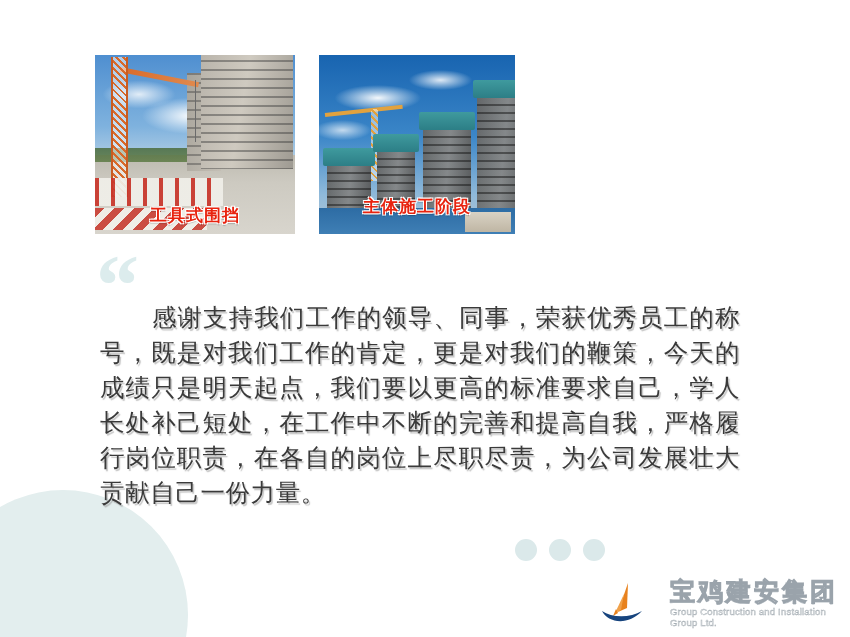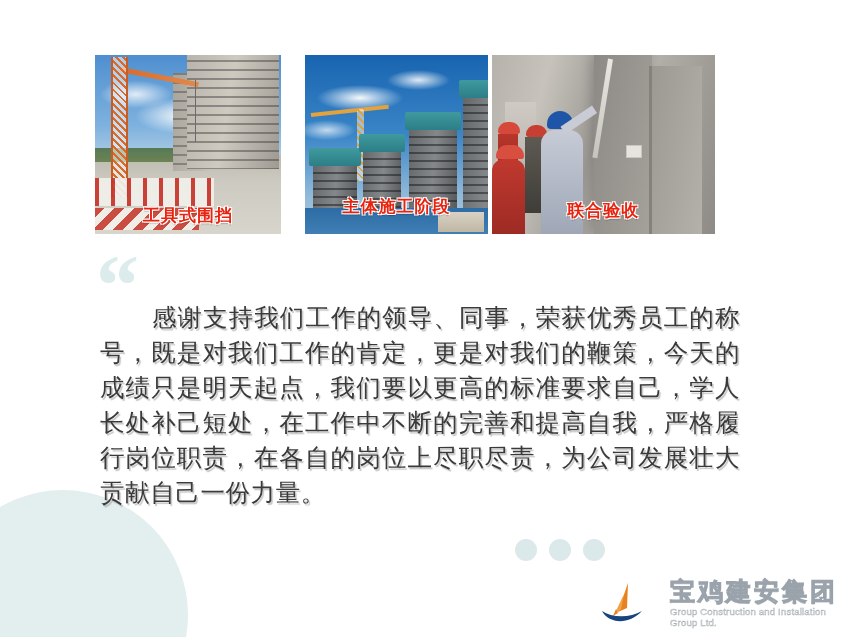--- a/index.html
+++ b/index.html
@@ -339,33 +339,20 @@
       <div class="crane-b-jib"></div>
       <div class="crane-b-mast"></div>
       <div class="tower-b tb1"></div>
       <div class="tower-b tb2"></div>
       <div class="tower-b tb3"></div>
       <div class="tower-b tb4"></div>
       <div class="fence-b"></div>
       <div class="caption">主体施工阶段</div>
     </div>
 
-    <div class="photo photo-3">
-      <div class="room-c"></div>
-      <div class="doorway-c"></div>
-      <div class="wall-c"></div>
-      <div class="door-c"></div>
-      <div class="switch-c"></div>
-      <div class="ruler-c"></div>
-      <div class="worker-red2"></div>
-      <div class="worker-dark"></div>
-      <div class="worker-blue"></div>
-      <div class="worker-red1"></div>
-      <div class="caption">联合验收</div>
-    </div>
 
   </div>
 
   <div class="quote-mark">“</div>
 
   <div class="body-text"><span class="indent"></span><span>感谢支持我们工作的领导、同事，荣获优秀员工的称号，既是对我们工作的肯定，更是对我们的鞭策，今天的成绩只是明天起点，我们要以更高的标准要求自己，学人长处补己短处，在工作中不断的完善和提高自我，严格履行岗位职责，在各自的岗位上尽职尽责，为公司发展壮大贡献自己一份力量。</span></div>
 
   <div class="logo">
     <svg class="logo-mark" viewBox="0 0 50 50">
       <path d="M30 5 L20 34 L29 30 Z" fill="#e8821e"></path>

